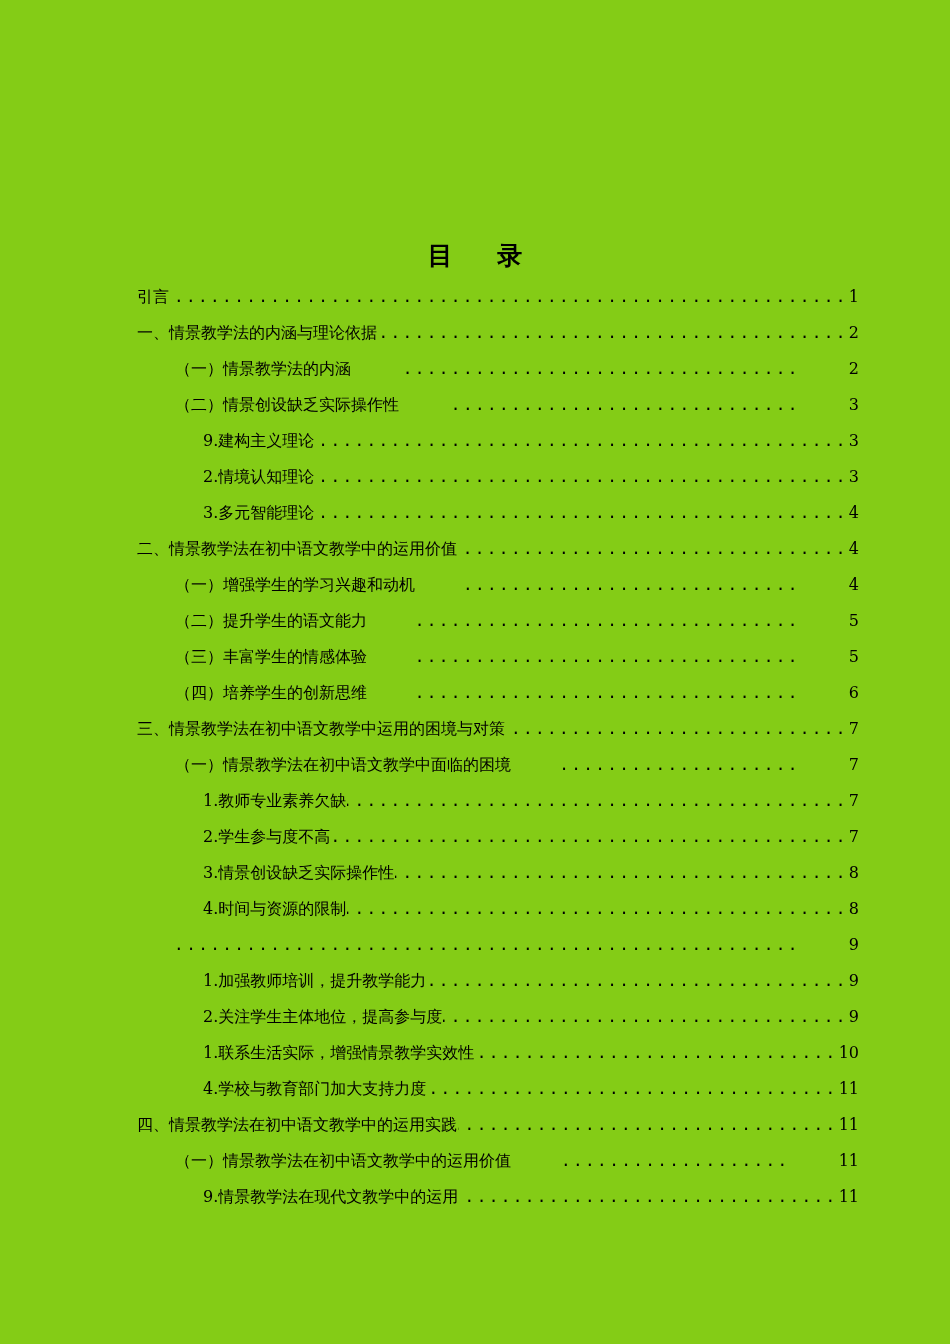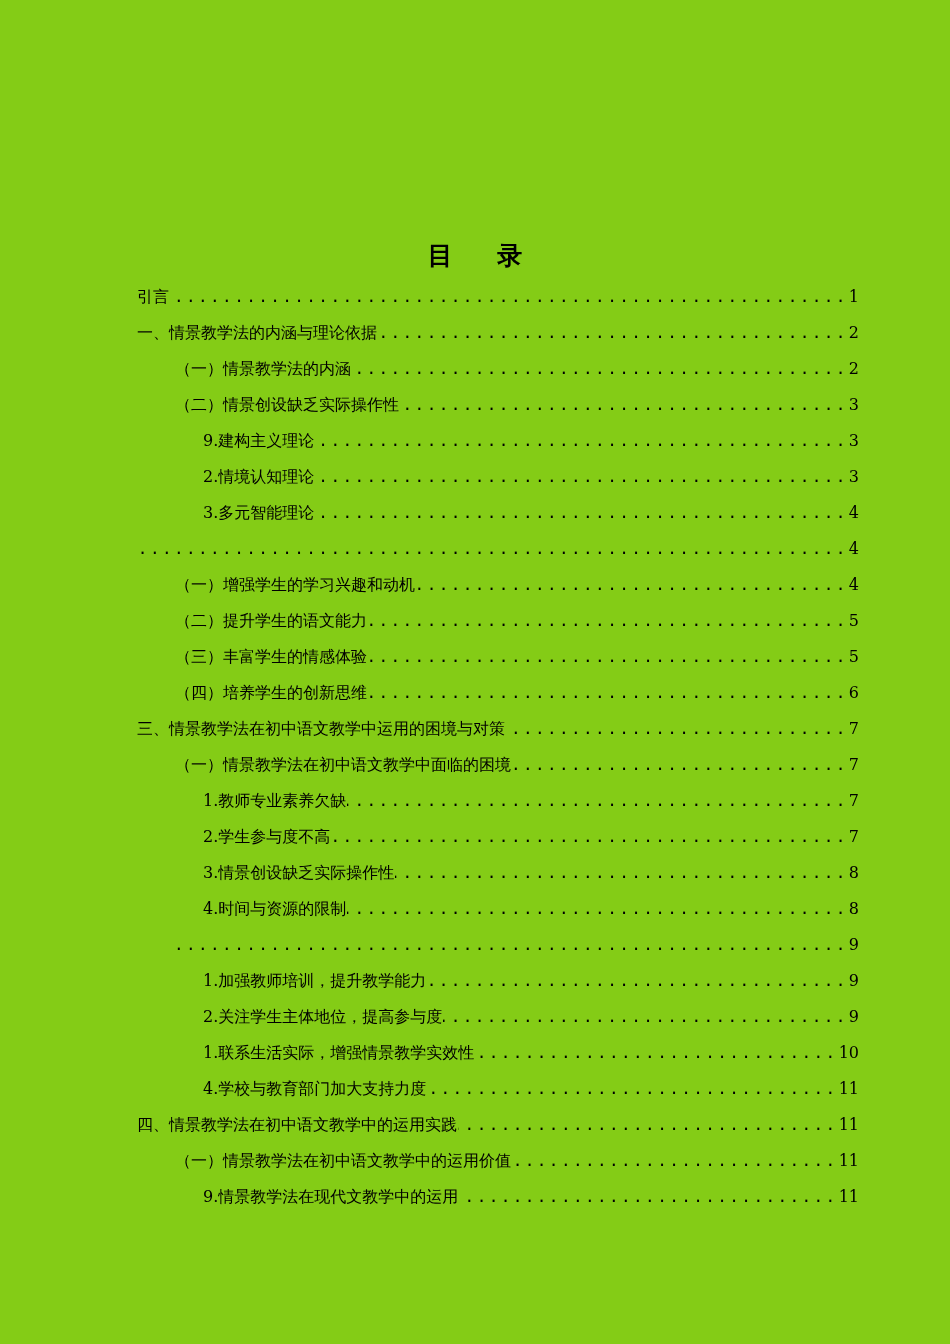--- a/index.html
+++ b/index.html
@@ -49,21 +49,21 @@
     .toc-entry {
       display: flex;
       align-items: flex-start;
       height: 36px;
       line-height: 34px;
       font-size: 16px;
       white-space: nowrap;
       overflow: hidden;
     }
     .toc-entry.level-1 { padding-left: 0; }
-    .toc-entry.level-2 { padding-left: 38px; }
+    .toc-entry.level-2 { padding-left: 38px; gap: 48px; }
     .toc-entry.level-3 { padding-left: 66px; }
     .toc-label {
       flex: 0 0 auto;
       font-family: "DejaVu Serif", "Liberation Serif", serif;
     }
     .toc-leader {
       flex: 1 1 auto;
       overflow: hidden;
       white-space: nowrap;
       font-family: "DejaVu Sans Mono", "Liberation Mono", monospace;
@@ -118,20 +118,21 @@
         <span class="toc-label">2.情境认知理论</span>
         <span class="toc-leader">...................................................................................................................</span>
         <span class="toc-page">3</span>
       </li>
     <li class="toc-entry level-3">
         <span class="toc-label">3.多元智能理论</span>
         <span class="toc-leader">...................................................................................................................</span>
         <span class="toc-page">4</span>
       </li>
     <li class="toc-entry level-1">
+        <span class="toc-label">二、情景教学法在初中语文教学中的运用价值</span>
         <span class="toc-leader">...................................................................................................................</span>
         <span class="toc-page">4</span>
       </li>
     <li class="toc-entry level-2">
         <span class="toc-label">（一）增强学生的学习兴趣和动机</span>
         <span class="toc-leader">...................................................................................................................</span>
         <span class="toc-page">4</span>
       </li>
     <li class="toc-entry level-2">
         <span class="toc-label">（二）提升学生的语文能力</span>

